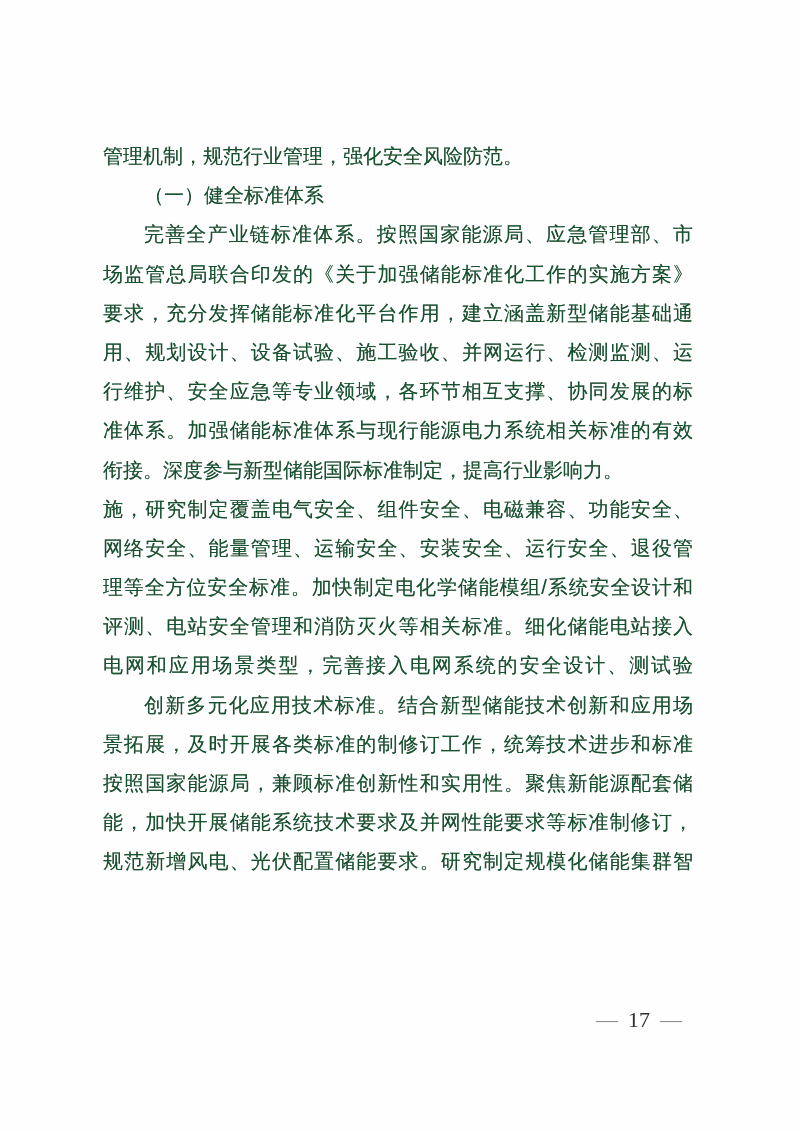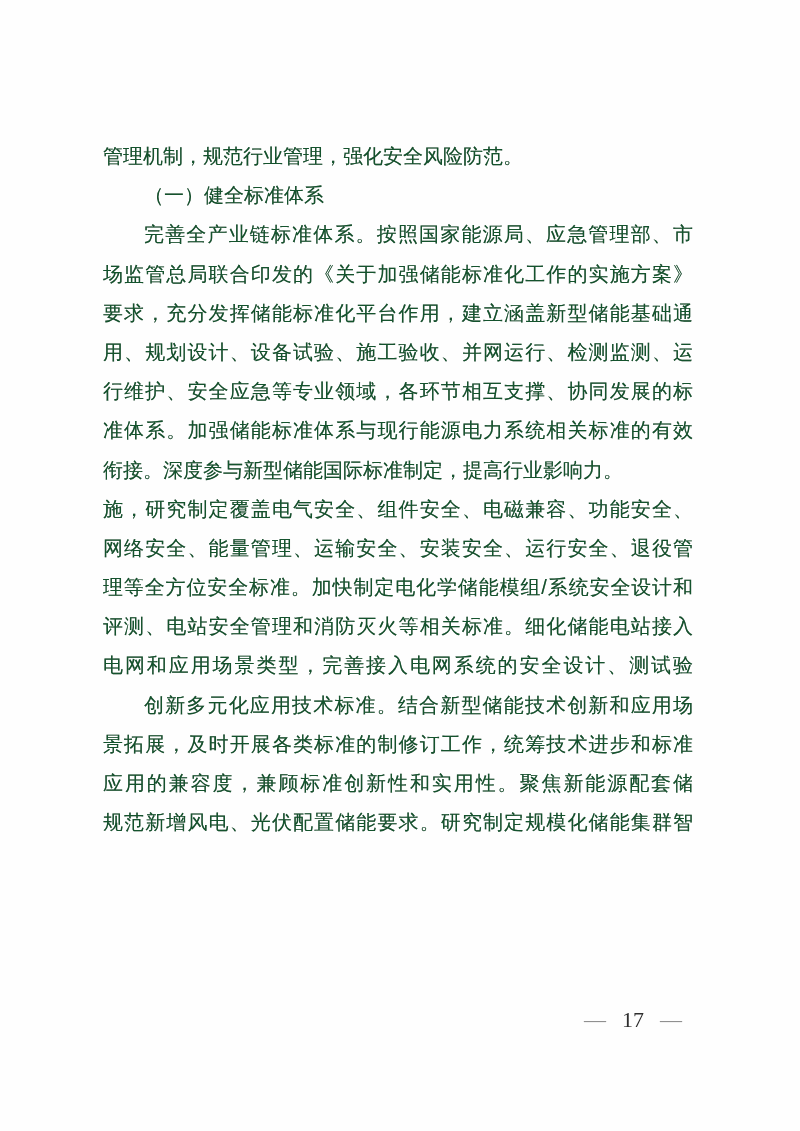--- a/index.html
+++ b/index.html
@@ -48,21 +48,21 @@
     font-family: "Liberation Serif", serif;
     font-size: 22px;
     white-space: nowrap;
   }
   .footer .dash {
     color: #8a8a8a;
     letter-spacing: 0;
   }
   .footer .pagenum {
     color: #2e2e2e;
-    margin: 0 16px;
+    margin: 0 10px;
   }
 </style>
 </head>
 <body>
 
 <div class="page">
   <div class="content">
       <div class="line">管理机制，规范行业管理，强化安全风险防范。</div>
       <div class="line indent">（一）健全标准体系</div>
       <div class="line justify indent">完善全产业链标准体系。按照国家能源局、应急管理部、市</div>
@@ -72,19 +72,20 @@
       <div class="line justify">行维护、安全应急等专业领域，各环节相互支撑、协同发展的标</div>
       <div class="line justify">准体系。加强储能标准体系与现行能源电力系统相关标准的有效</div>
       <div class="line">衔接。深度参与新型储能国际标准制定，提高行业影响力。</div>
       <div class="line justify">施，研究制定覆盖电气安全、组件安全、电磁兼容、功能安全、</div>
       <div class="line justify">网络安全、能量管理、运输安全、安装安全、运行安全、退役管</div>
       <div class="line justify">理等全方位安全标准。加快制定电化学储能模组/系统安全设计和</div>
       <div class="line justify">评测、电站安全管理和消防灭火等相关标准。细化储能电站接入</div>
       <div class="line justify">电网和应用场景类型，完善接入电网系统的安全设计、测试验</div>
       <div class="line justify indent">创新多元化应用技术标准。结合新型储能技术创新和应用场</div>
       <div class="line justify">景拓展，及时开展各类标准的制修订工作，统筹技术进步和标准</div>
-      <div class="line justify">应用的兼容度，兼顾标准创新性和实用性。聚焦新能源配套储</div>
+      <div class="line justify">按照国家能源局，兼顾标准创新性和实用性。聚焦新能源配套储</div>
+      <div class="line justify">能，加快开展储能系统技术要求及并网性能要求等标准制修订，</div>
       <div class="line justify">规范新增风电、光伏配置储能要求。研究制定规模化储能集群智</div>
     </div>
   <div class="footer">
     <span class="dash">—</span><span class="pagenum">17</span><span class="dash">—</span>
   </div>
 </div>
 
 </body></html>

